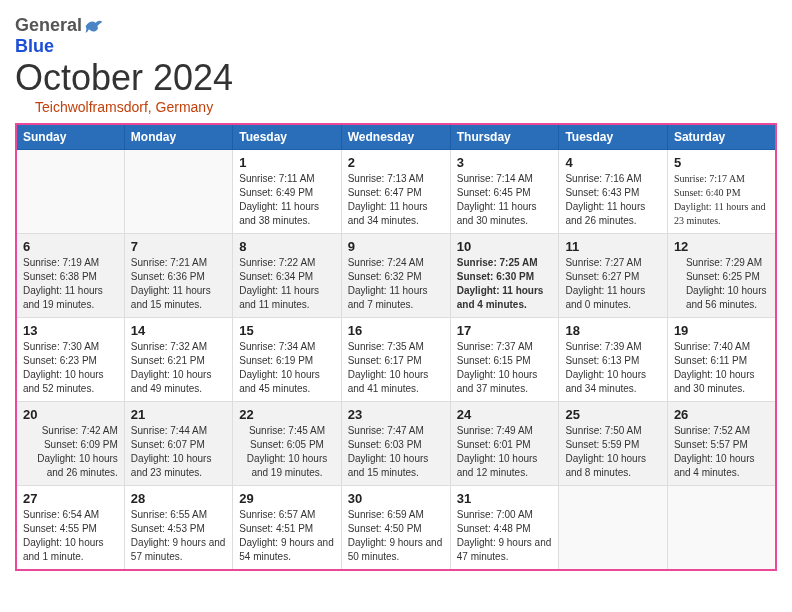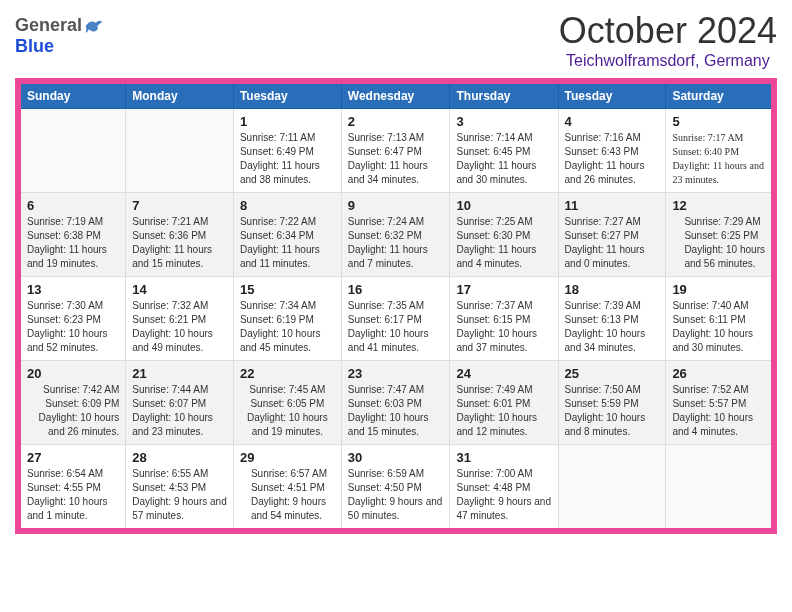--- a/index.html
+++ b/index.html
@@ -8,20 +8,21 @@
       background: #fff;
       width: 792px;
       min-height: 612px;
       padding: 10px 15px;
     }
     .header {
       display: flex;
       justify-content: space-between;
       align-items: flex-start;
       margin-bottom: 8px;
+      flex-direction: column;
     }
     .logo {
       display: flex;
       flex-direction: column;
       align-items: flex-start;
       margin-top: 5px;
     }
     .logo-text {
       display: flex;
       align-items: center;
@@ -43,27 +44,27 @@
     }
     .title-block {
       text-align: center;
     }
     .month-title {
       font-size: 36px;
       font-weight: normal;
       color: #333;
     }
     .subtitle {
-      font-size: 16px;
-      color: #4c1d95;
+      font-size: 14px;
+      color: #c2410c;
     }
     .calendar {
       width: 100%;
       border-collapse: collapse;
-      border: 6px solid #ec4899;
+      border: 2px solid #ec4899;
     }
     .calendar th {
       background-color: #2a6eba;
       color: #fff;
       font-size: 12px;
       font-weight: bold;
       padding: 5px 6px;
       text-align: left;
       border: 1px solid #1a5fa8;
     }
@@ -181,21 +182,21 @@
 Daylight: 11 hours and 11 minutes.</div>
         </td>
         <td>
           <div class="day-number">9</div>
           <div class="day-detail" style="white-space: pre-line;">Sunrise: 7:24 AM
 Sunset: 6:32 PM
 Daylight: 11 hours and 7 minutes.</div>
         </td>
         <td>
           <div class="day-number">10</div>
-          <div class="day-detail" style="white-space: pre-line;">Sunrise: 7:25 AM
+          <div class="day-detail" style="white-space: pre-line; font-weight: bold;">Sunrise: 7:25 AM
 Sunset: 6:30 PM
 Daylight: 11 hours and 4 minutes.</div>
         </td>
         <td>
           <div class="day-number">11</div>
           <div class="day-detail" style="white-space: pre-line;">Sunrise: 7:27 AM
 Sunset: 6:27 PM
 Daylight: 11 hours and 0 minutes.</div>
         </td>
         <td>
@@ -301,21 +302,21 @@
 Daylight: 10 hours and 1 minute.</div>
         </td>
         <td>
           <div class="day-number">28</div>
           <div class="day-detail" style="white-space: pre-line;">Sunrise: 6:55 AM
 Sunset: 4:53 PM
 Daylight: 9 hours and 57 minutes.</div>
         </td>
         <td>
           <div class="day-number">29</div>
-          <div class="day-detail" style="white-space: pre-line; margin-left: 11px;">Sunrise: 6:57 AM
+          <div class="day-detail" style="white-space: pre-line;">Sunrise: 6:57 AM
 Sunset: 4:51 PM
 Daylight: 9 hours and 54 minutes.</div>
         </td>
         <td>
           <div class="day-number">30</div>
           <div class="day-detail" style="white-space: pre-line;">Sunrise: 6:59 AM
 Sunset: 4:50 PM
 Daylight: 9 hours and 50 minutes.</div>
         </td>
         <td>

